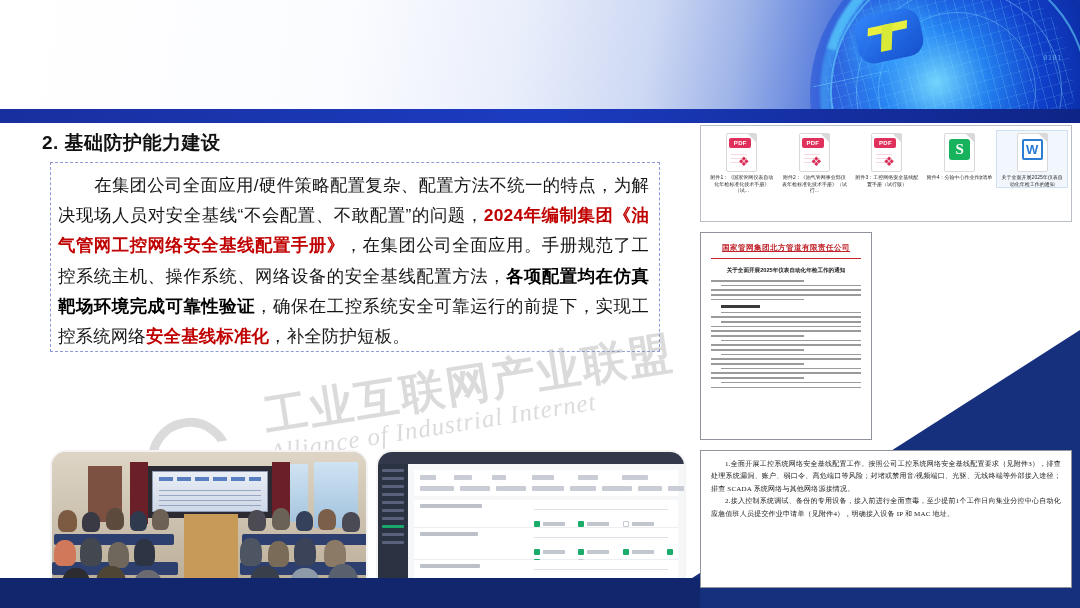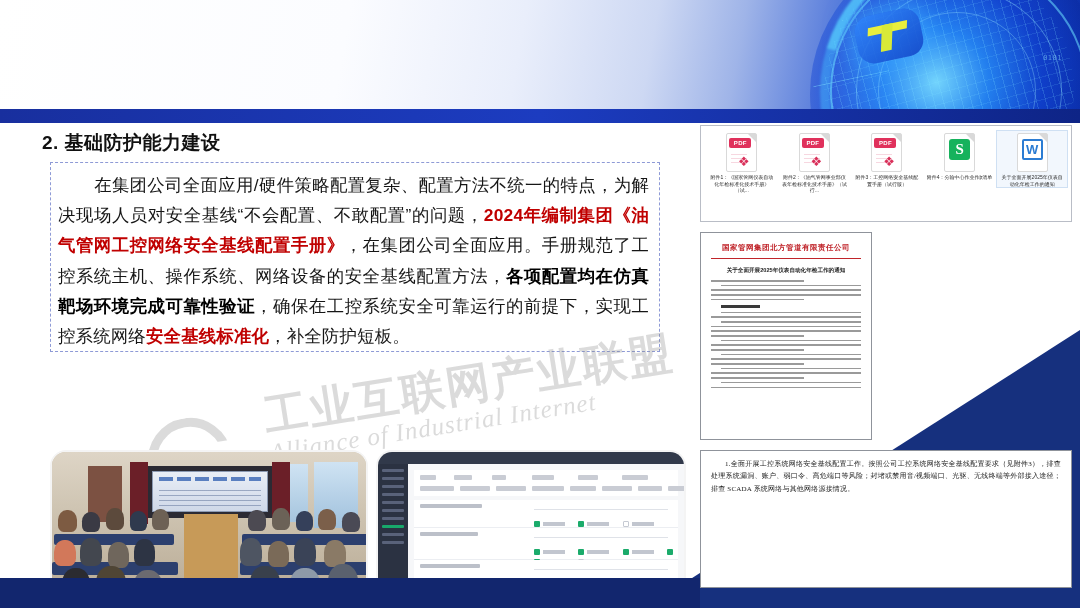--- a/index.html
+++ b/index.html
@@ -266,21 +266,21 @@
   .docimg {
     position: absolute; background: #fff; border: 1px solid #8f939b; overflow: hidden;
   }
   .doc-notice { left: 700px; top: 232px; width: 172px; height: 208px; }
   .doc-cover  { left: 882px; top: 232px; width: 190px; height: 208px; }
   .doc-text   { left: 700px; top: 450px; width: 372px; height: 138px; }
 
   .dn-inner { position: absolute; inset: 6px; }
   .dn-org {
     font-size: 7.5px; font-weight: 700; color: #c0242a; text-align: center;
-    letter-spacing: .5px; margin-top: 4px;
+    letter-spacing: .5px; margin-top: 4px; text-decoration: underline;
   }
   .dn-rule { height: 1px; background: #c0242a; margin: 5px 4px 7px; }
   .dn-title {
     font-size: 5.6px; font-weight: 700; color: #1b1b1b; text-align: center;
     line-height: 8px; padding: 0 10px; margin-bottom: 6px;
   }
   .dn-body { padding: 0 4px; }
   .dn-body .l { height: 1.6px; background: #9a9a9a; margin: 3.1px 0; }
   .dn-body .l.s { width: 62%; }
   .dn-body .l.i { margin-left: 10px; width: calc(100% - 10px); }
@@ -559,18 +559,19 @@
         <div class="l i"></div>
           <div class="l"></div>
       </div>
     </div>
   </div>
 
 
   <div class="docimg doc-text">
     <div class="dt-inner">
       <div class="dt-p"><span class="ind2"></span><span>1.全面开展工控系统网络安全基线配置工作。按照公司工控系统网络安全基线配置要求（见附件3），排查处理系统漏洞、账户、弱口令、高危端口等风险；封堵或禁用音/视频端口、光驱、无线终端等外部接入途径；排查 SCADA 系统网络与其他网络源接情况。</span></div>
+      <div class="dt-p"><span class="ind2"></span><span>2.接入控制系统调试、备份的专用设备，接入前进行全面查毒，至少提前1个工作日向集业分控中心自动化应急值班人员提交作业申请单（见附件4），明确接入设备 IP 和 MAC 地址。</span></div>
     </div>
   </div>
 
   <div class="bg-blue-bl"></div>
 
 </div>
 
 </body></html>

